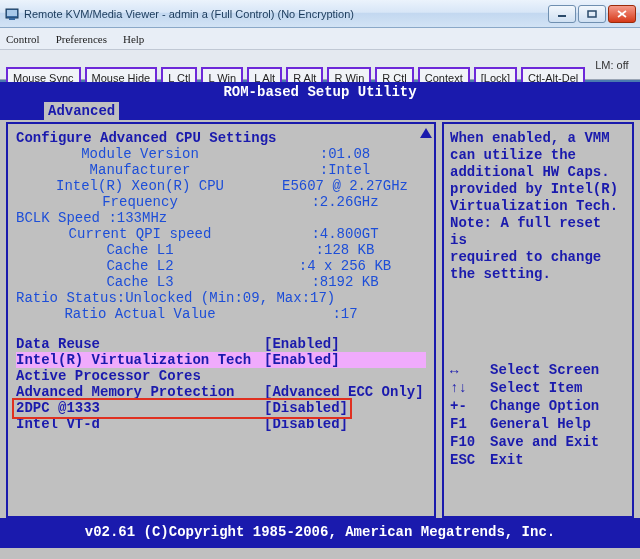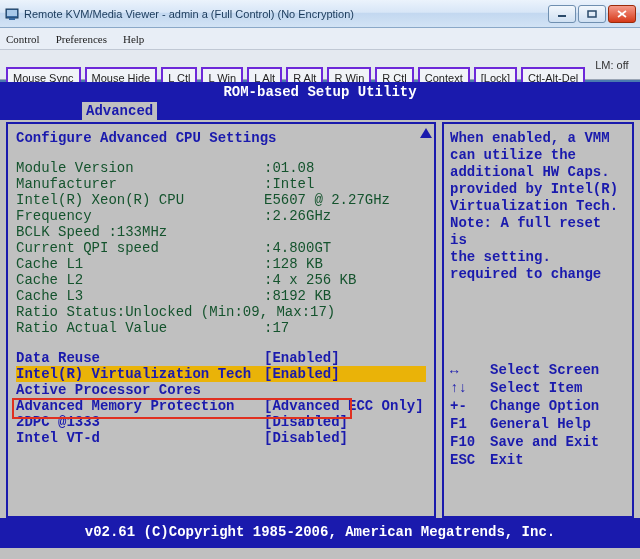--- a/index.html
+++ b/index.html
@@ -87,21 +87,21 @@
     background: #1a1aad;
     color: #fff;
     text-align: center;
     font-weight: bold;
     padding: 2px 4px;
   }
   .bios-tabs {
     background: #1a1aad;
     height: 18px;
     display: flex;
-    padding-left: 82px;
+    padding-left: 44px;
   }
   .bios-tab {
     background: #c0c0c0;
     color: #1a1aad;
     font-weight: bold;
     padding: 0 4px;
     height: 18px;
     line-height: 18px;
   }
   .bios-body {
@@ -131,39 +131,38 @@
     right: 2px;
     top: 4px;
     width: 0; height: 0;
     border-left: 6px solid transparent;
     border-right: 6px solid transparent;
     border-bottom: 10px solid #1a1aad;
   }
   .section-title {
     color: #1a1aad;
     font-weight: bold;
-    margin-bottom: 14px;
   }
   .info-row {
     display: flex;
     color: #1a1a7a;
   }
   .info-row .label { width: 248px; }
   .info-row .value { flex: 1; }
-  .dim { color: #14532d; }
+  .dim { color: #1d4ed8; text-align: center; }
   .option-row {
     display: flex;
     color: #1a1aad;
     font-weight: bold;
     justify-content: space-between;
   }
   .option-row .label { width: 248px; }
   .option-row .value { flex: 1; }
   .option-row.selected {
-    background: #eab308;
+    background: #f0abfc;
     color: #1a1aad;
   }
   .highlight-box {
     position: absolute;
     border: 2px solid #e03020;
     pointer-events: none;
   }
   .help-text { line-height: 17px; }
   .help-keys {
     margin-top: 78px;
@@ -319,22 +318,22 @@
     </div>
 
     <div class="panel right">
       <div class="help-text">
         <div>When enabled, a VMM</div>
         <div>can utilize the</div>
         <div>additional HW Caps.</div>
         <div>provided by Intel(R)</div>
         <div>Virtualization Tech.</div>
         <div>Note: A full reset is</div>
+        <div>required to change</div>
         <div>the setting.</div>
-        <div>required to change</div>
       </div>
       <div class="help-keys">
         <div class="keyrow">
             <span class="k">↔</span>
             <span>Select Screen</span>
           </div>
         <div class="keyrow">
             <span class="k">↑↓</span>
             <span>Select Item</span>
           </div>

